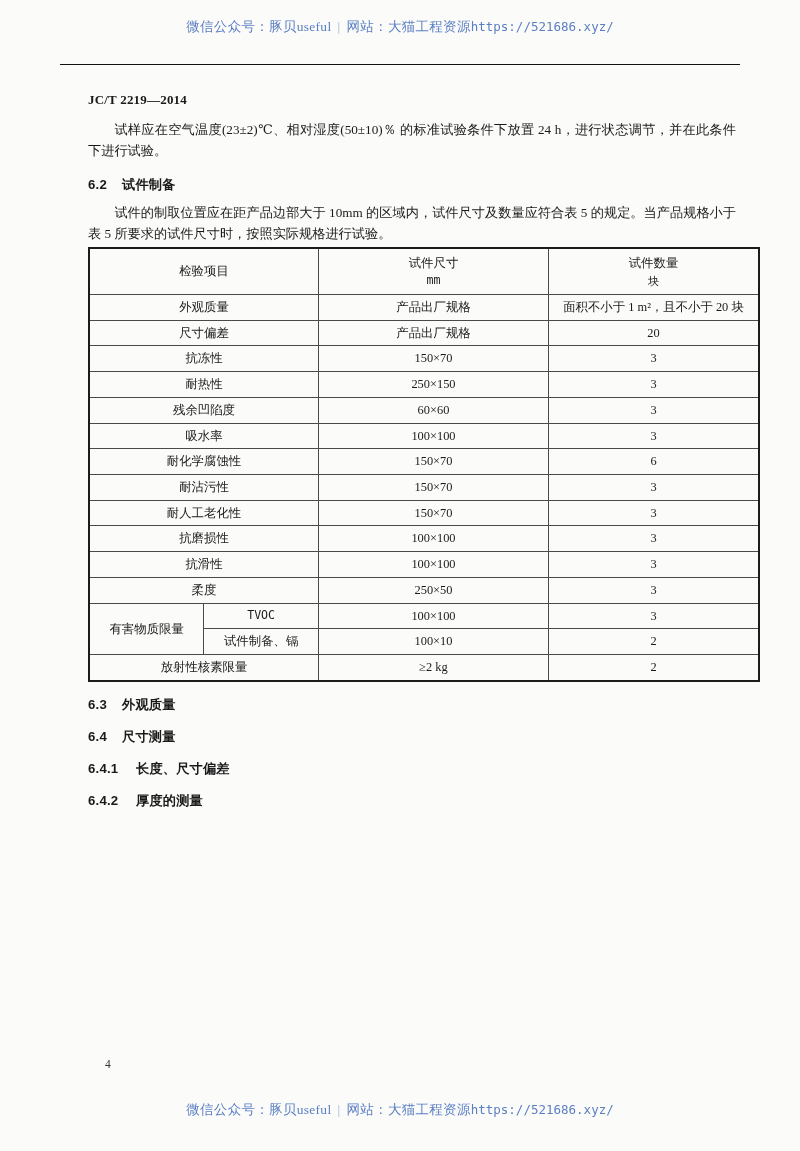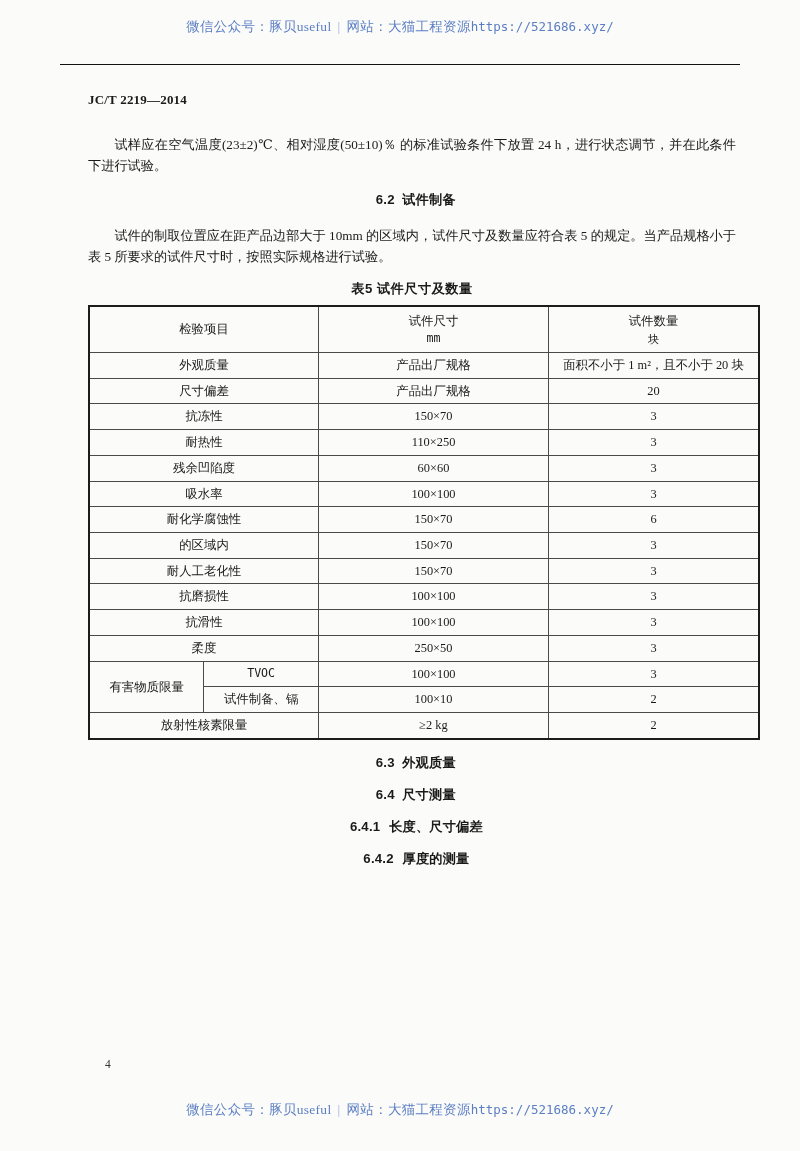--- a/index.html
+++ b/index.html
@@ -67,35 +67,34 @@
   }
 
   
   .content {
     position: absolute;
     left: 88px;
     top: 118px;
     width: 648px;
   }
   p.para {
-    margin: 16px 0 2px 0;
+    margin: 1px 0 2px 0;
     font-size: 13.2px;
     line-height: 1.62;
     text-indent: 2em;
     text-align: justify;
     text-justify: inter-ideograph;
   }
 
   h2.clause {
     margin: 14px 0 8px 0;
     font-size: 13.2px;
     font-weight: bold;
     font-family: "Liberation Sans", "DejaVu Sans", sans-serif;
     letter-spacing: 0.2px;
-    text-align: center;
   }
   h2.clause .num {
     display: inline-block;
     min-width: 34px;
     font-family: "Liberation Sans", "DejaVu Sans", sans-serif;
   }
   h2.clause .num.wide { min-width: 48px; }
 
   
   .table-caption {
@@ -160,21 +159,20 @@
 
   <div class="content">
 
     <p class="para">试样应在空气温度(23±2)℃、相对湿度(50±10)％ 的标准试验条件下放置 24 h，进行状态调节，并在此条件下进行试验。</p>
 
     <h2 class="clause">
       <span class="num">6.2</span><span>试件制备</span>
     </h2>
     <p class="para">试件的制取位置应在距产品边部大于 10mm 的区域内，试件尺寸及数量应符合表 5 的规定。当产品规格小于表 5 所要求的试件尺寸时，按照实际规格进行试验。</p>
 
-    <div class="table-caption">表5  试件尺寸及数量</div>
 
     <table class="spec">
       <thead>
         <tr>
           <td class="item outer-l" colspan="2">检验项目</td>
           <td class="size">
             <span>试件尺寸</span>
             <span class="hdr-unit mono">mm</span>
           </td>
           <td class="qty outer-r">
@@ -195,40 +193,40 @@
           <td class="size">产品出厂规格</td>
           <td class="qty outer-r numcell">20</td>
         </tr>
         <tr>
           <td class="item outer-l" colspan="2">抗冻性</td>
           <td class="size numcell">150×70</td>
           <td class="qty outer-r numcell">3</td>
         </tr>
         <tr>
           <td class="item outer-l" colspan="2">耐热性</td>
-          <td class="size numcell">110×250</td>
+          <td class="size numcell">250×150</td>
           <td class="qty outer-r numcell">3</td>
         </tr>
         <tr>
           <td class="item outer-l" colspan="2">残余凹陷度</td>
           <td class="size numcell">60×60</td>
           <td class="qty outer-r numcell">3</td>
         </tr>
         <tr>
           <td class="item outer-l" colspan="2">吸水率</td>
           <td class="size numcell">100×100</td>
           <td class="qty outer-r numcell">3</td>
         </tr>
         <tr>
           <td class="item outer-l" colspan="2">耐化学腐蚀性</td>
           <td class="size numcell">150×70</td>
           <td class="qty outer-r numcell">6</td>
         </tr>
         <tr>
-          <td class="item outer-l" colspan="2">的区域内</td>
+          <td class="item outer-l" colspan="2">耐沾污性</td>
           <td class="size numcell">150×70</td>
           <td class="qty outer-r numcell">3</td>
         </tr>
         <tr>
           <td class="item outer-l" colspan="2">耐人工老化性</td>
           <td class="size numcell">150×70</td>
           <td class="qty outer-r numcell">3</td>
         </tr>
         <tr>
           <td class="item outer-l" colspan="2">抗磨损性</td>

